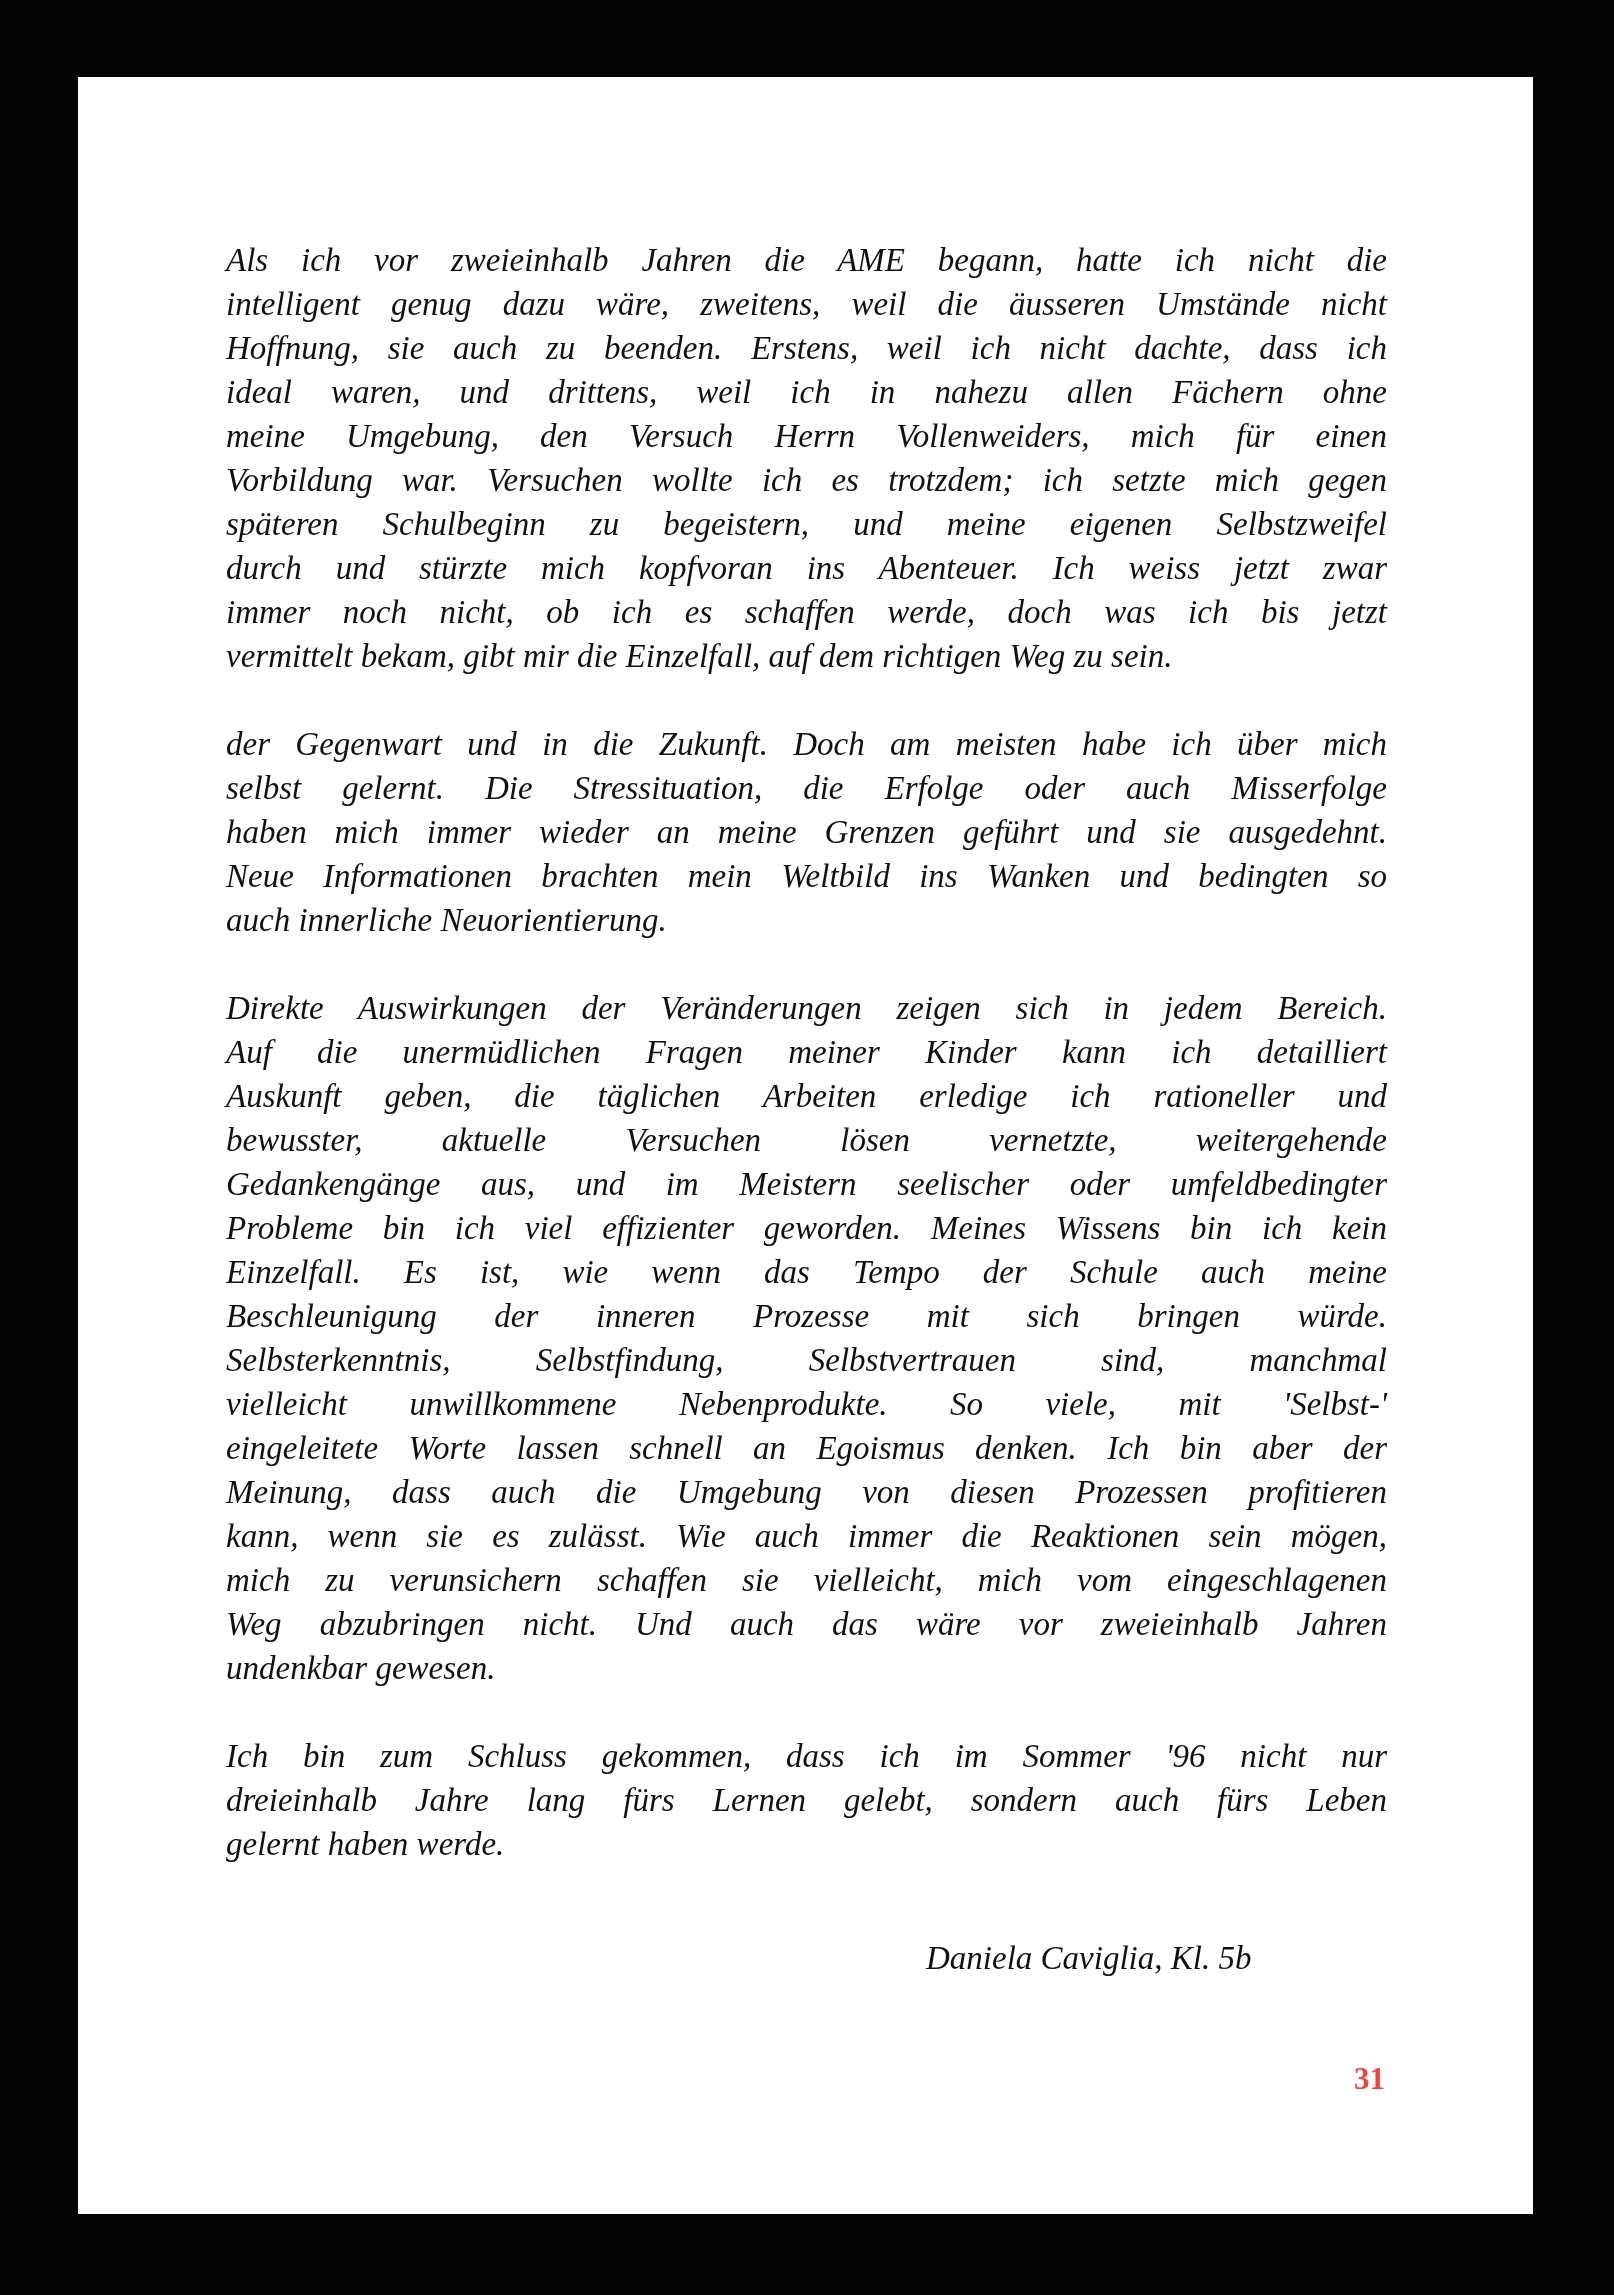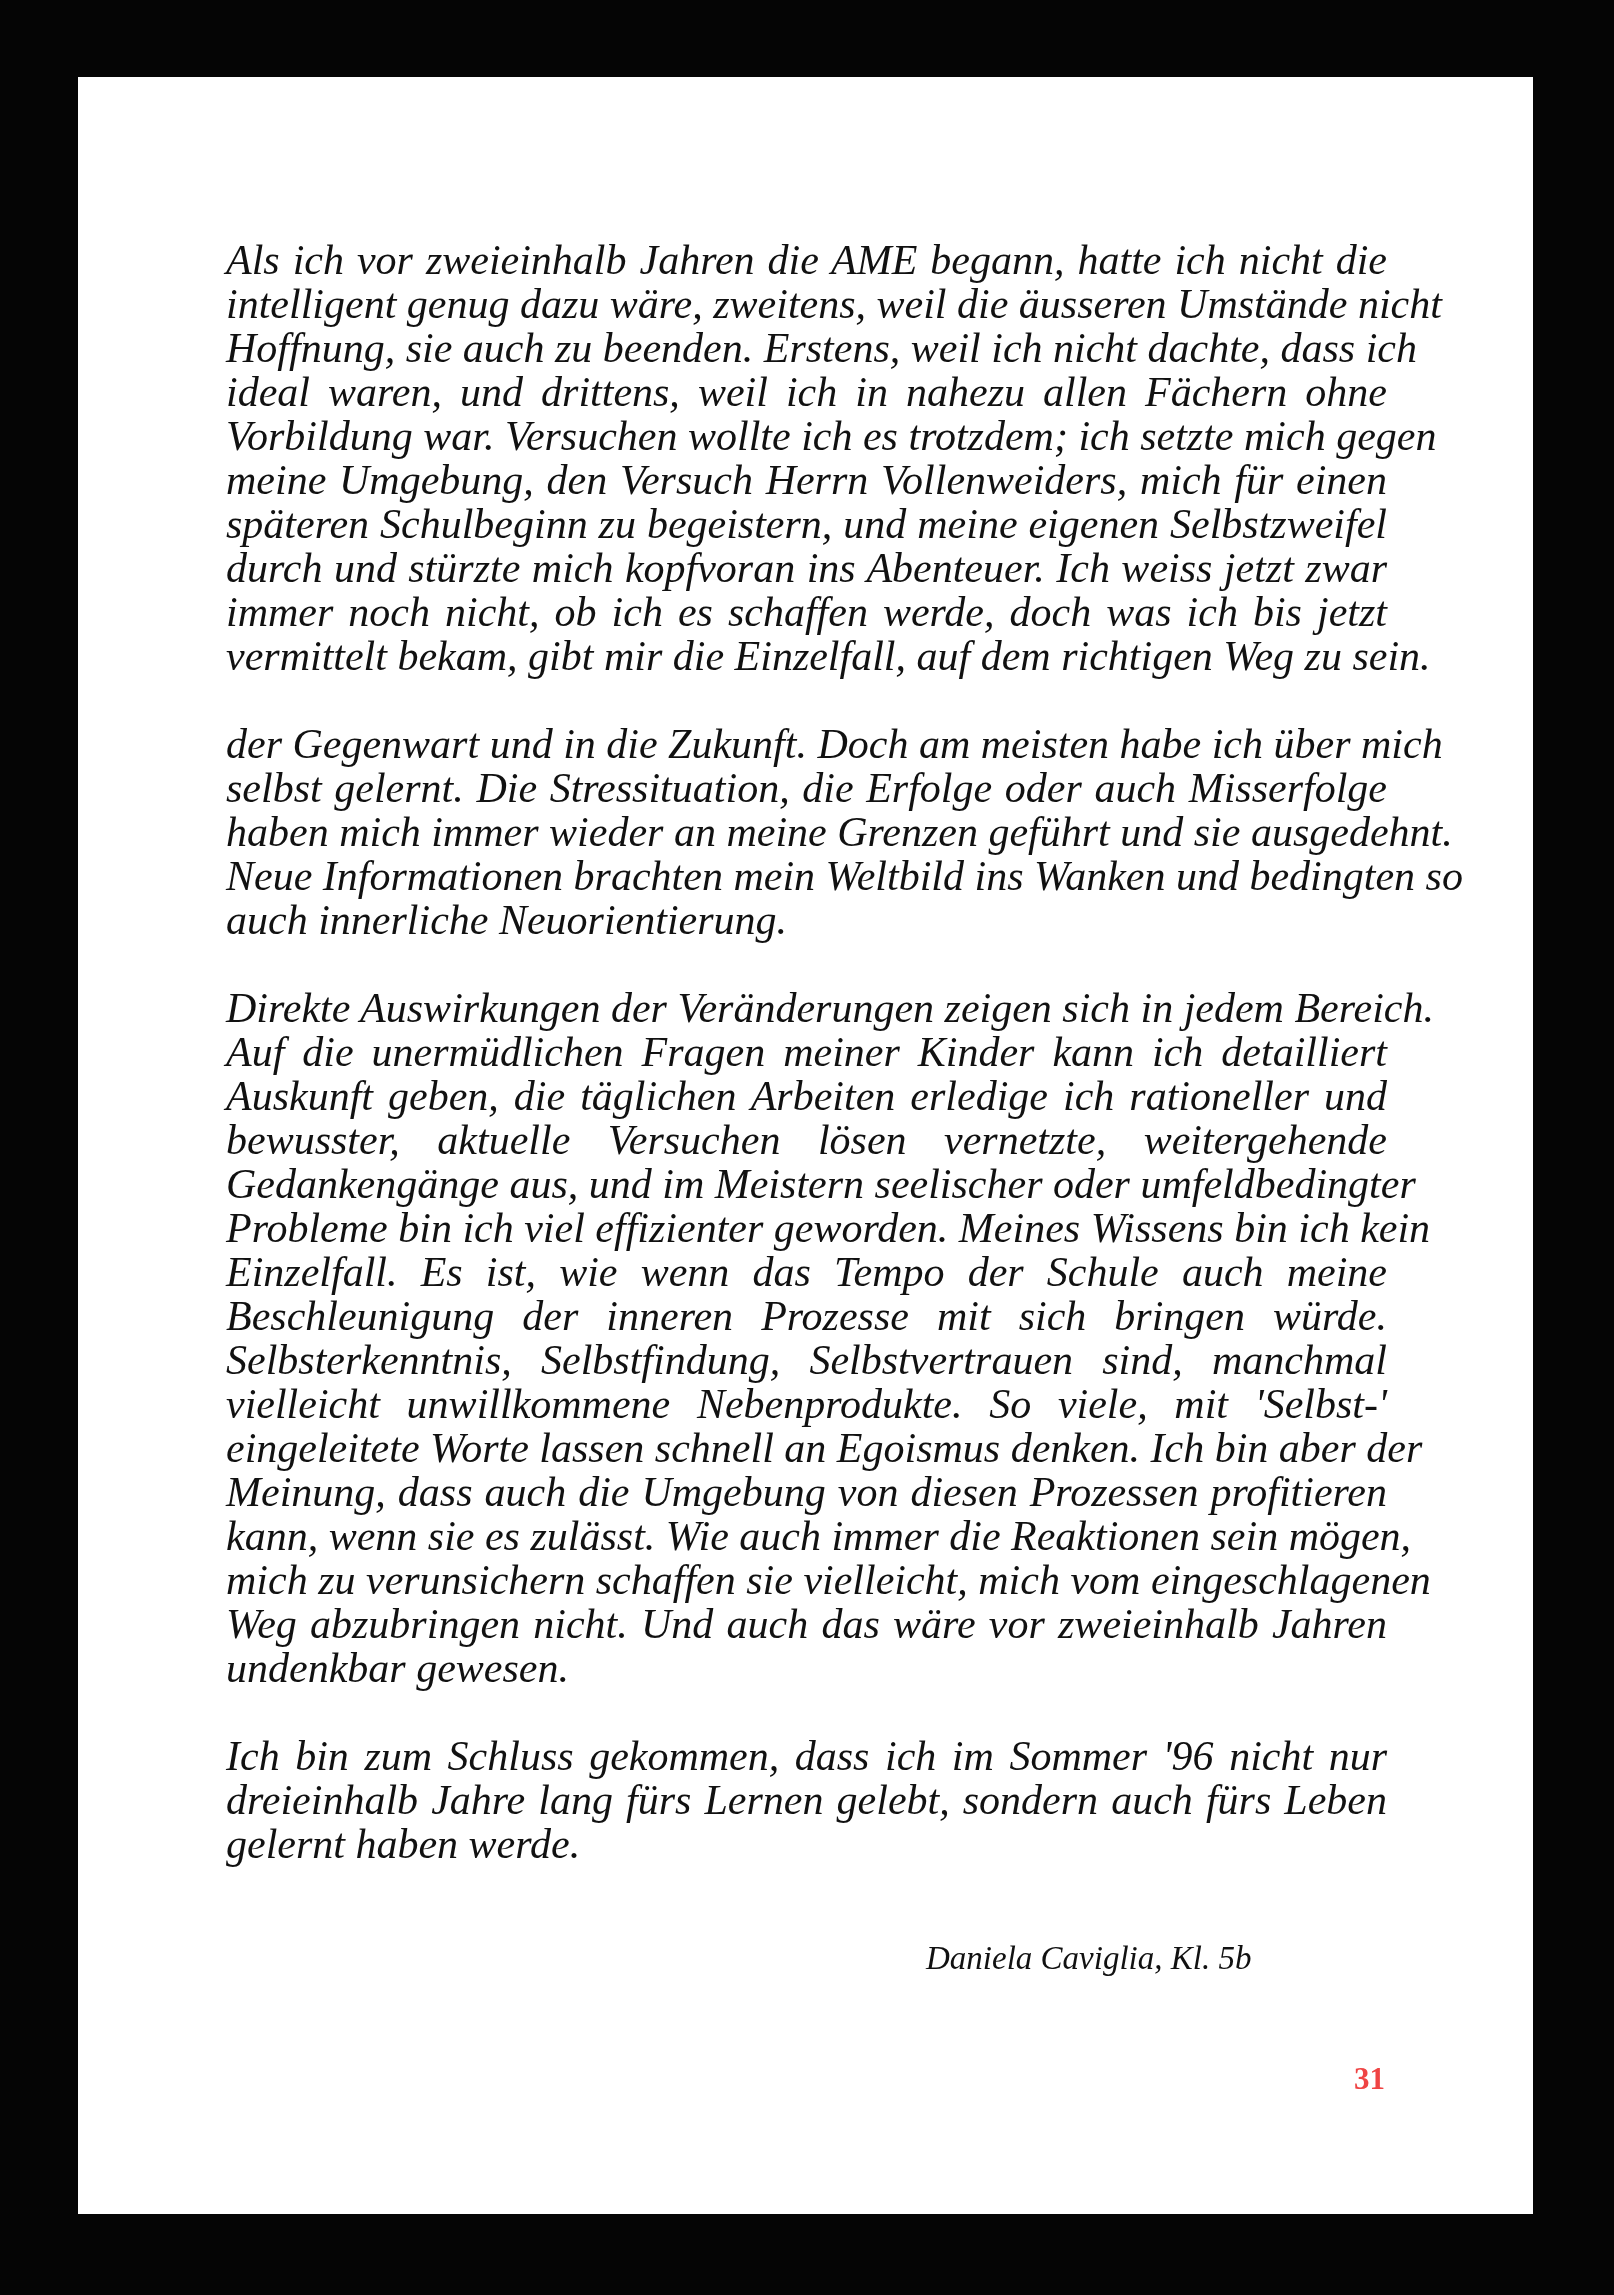--- a/index.html
+++ b/index.html
@@ -21,21 +21,21 @@
     height: 2137px;
     background: #ffffff;
   }
   .text-block {
     position: absolute;
     left: 148px;          
     top: 161px;
     width: 1161px;
     font-family: "Liberation Serif", "DejaVu Serif", serif;
     font-style: italic;
-    font-size: 42px;
+    font-size: 33px;
     line-height: 44px;
     color: #111111;
   }
   .para {
     margin: 0 0 44px 0;
   }
   .line {
     display: block;
     text-align: justify;
     text-align-last: justify;
@@ -71,22 +71,22 @@
 <body>
 
 <div class="page">
   <div class="text-block">
 
     <div class="para">
       <span class="line">Als ich vor zweieinhalb Jahren die AME begann, hatte ich nicht die</span>
       <span class="line">intelligent genug dazu wäre, zweitens, weil die äusseren Umstände nicht</span>
       <span class="line">Hoffnung, sie auch zu beenden. Erstens, weil ich nicht dachte, dass ich</span>
       <span class="line">ideal waren, und drittens, weil ich in nahezu allen Fächern ohne</span>
+      <span class="line">meine Umgebung, den Versuch Herrn Vollenweiders, mich für einen</span>
       <span class="line">Vorbildung war. Versuchen wollte ich es trotzdem; ich setzte mich gegen</span>
-      <span class="line">meine Umgebung, den Versuch Herrn Vollenweiders, mich für einen</span>
       <span class="line">späteren Schulbeginn zu begeistern, und meine eigenen Selbstzweifel</span>
       <span class="line">durch und stürzte mich kopfvoran ins Abenteuer. Ich weiss jetzt zwar</span>
       <span class="line">immer noch nicht, ob ich es schaffen werde, doch was ich bis jetzt</span>
       <span class="line last">vermittelt bekam, gibt mir die Einzelfall, auf dem richtigen Weg zu sein.</span>
     </div>
 
     <div class="para">
       <span class="line">der Gegenwart und in die Zukunft. Doch am meisten habe ich über mich</span>
       <span class="line">selbst gelernt. Die Stressituation, die Erfolge oder auch Misserfolge</span>
       <span class="line">haben mich immer wieder an meine Grenzen geführt und sie ausgedehnt.</span>

